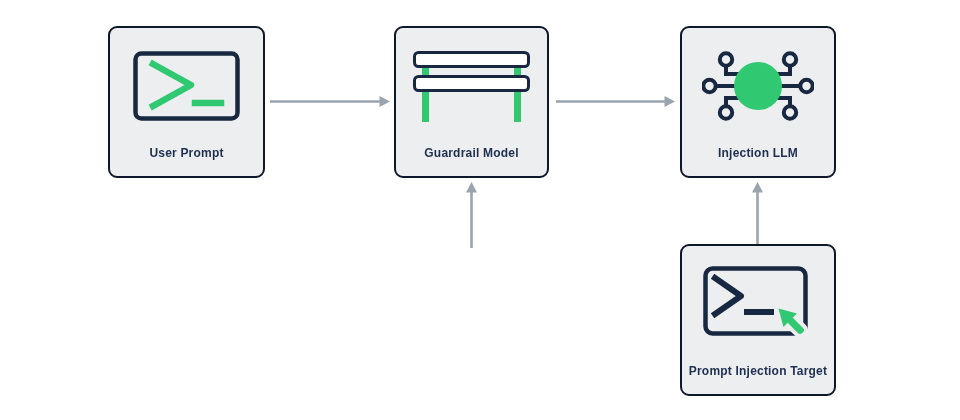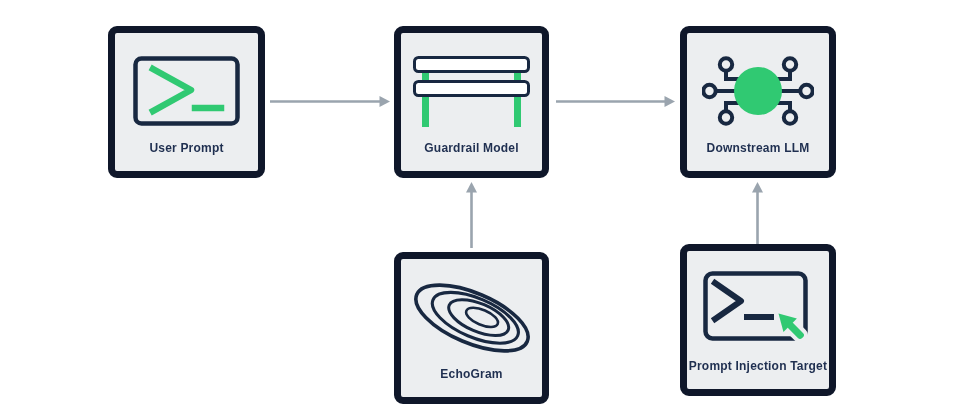--- a/index.html
+++ b/index.html
@@ -3,21 +3,21 @@
 <meta charset="utf-8">
 <style>
   html,body{margin:0;padding:0;}
   body{
     width:960px;height:420px;position:relative;background:#ffffff;
     font-family:"Liberation Sans",sans-serif;overflow:hidden;
   }
   .canvas{position:absolute;inset:0;}
   .card{
     position:absolute;width:157px;height:152px;
-    background:#ECEEF0;border:7px solid #0f172a;border-radius:9px;
+    background:#ECEEF0;border:2px solid #0f172a;border-radius:9px;
     box-sizing:border-box;
   }
   .card .icon-wrap{
     position:absolute;left:0;right:0;top:20px;height:76px;
     display:flex;align-items:center;justify-content:center;
   }
   .card .node-label{
     position:absolute;left:0;right:0;bottom:16px;
     text-align:center;font-size:12px;font-weight:600;
     color:#1F2F50;letter-spacing:.2px;white-space:nowrap;
@@ -93,36 +93,23 @@
         <g stroke="#182841" stroke-width="4" fill="#ECEEF0">
           <circle cx="7.5" cy="35" r="6.2"></circle>
           <circle cx="104.5" cy="35" r="6.2"></circle>
           <circle cx="24" cy="8.5" r="6.2"></circle>
           <circle cx="88" cy="8.5" r="6.2"></circle>
           <circle cx="24" cy="61.5" r="6.2"></circle>
           <circle cx="88" cy="61.5" r="6.2"></circle>
         </g>
       </svg>
     </div>
-    <div class="node-label">Downstream LLM</div>
+    <div class="node-label">Injection LLM</div>
   </div>
 
-  <div class="card" id="card-echogram">
-    <div class="icon-wrap">
-      <svg width="130" height="86" viewBox="0 0 130 86">
-        <g transform="rotate(23 65 43)" fill="none" stroke="#182841">
-          <ellipse cx="65" cy="43" rx="60" ry="25" stroke-width="3.6"></ellipse>
-          <ellipse cx="68" cy="41.5" rx="46" ry="19.5" stroke-width="3.1"></ellipse>
-          <ellipse cx="71" cy="40" rx="32" ry="14" stroke-width="3"></ellipse>
-          <ellipse cx="74" cy="38.5" rx="17" ry="7.5" stroke-width="2.6"></ellipse>
-        </g>
-      </svg>
-    </div>
-    <div class="node-label">EchoGram</div>
-  </div>
 
   <div class="card" id="card-pit">
     <div class="icon-wrap">
       <svg width="110" height="78" viewBox="0 0 110 78">
         <rect x="2.5" y="2.5" width="100" height="65" rx="7" fill="none" stroke="#182841" stroke-width="4.5"></rect>
         <path d="M12,12 L38,30 L12,48" fill="none" stroke="#182841" stroke-width="6" stroke-linejoin="round" stroke-linecap="square"></path>
         <path d="M44,46 H68" fill="none" stroke="#182841" stroke-width="6" stroke-linecap="square"></path>
 
         <g transform="translate(84,51) rotate(-45)">
           <g stroke="#ECEEF0" stroke-width="8" fill="#ECEEF0" stroke-linejoin="round">

